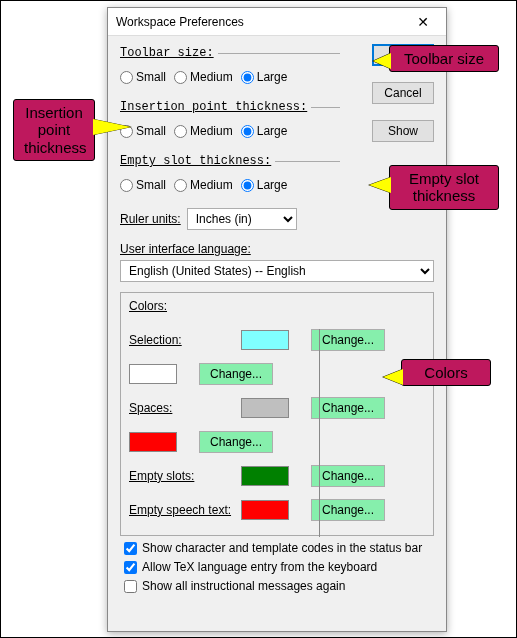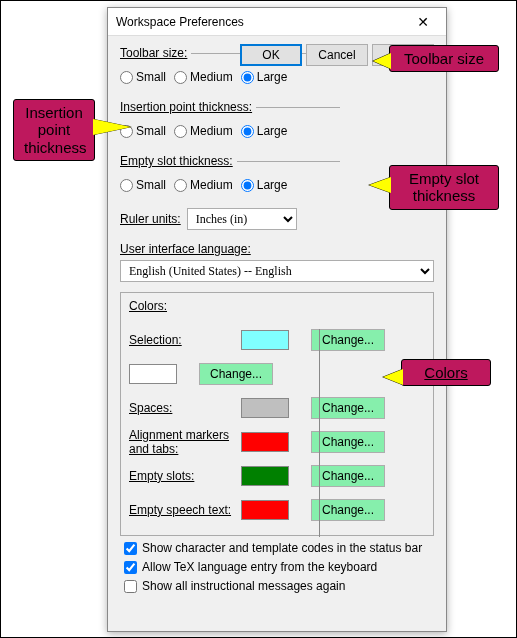--- a/index.html
+++ b/index.html
@@ -37,46 +37,46 @@
     display: flex; align-items: center; justify-content: center;
     font-size: 14px;
   }
   .client { padding: 10px 12px 8px 12px; position: relative; }
   fieldset {
     border: none;
     border-top: 1px solid #aaa;
     margin: 0 0 10px 0;
     padding: 6px 0 6px 0;
   }
-  fieldset > legend { padding: 0 4px 0 0; text-decoration: underline; }
+  fieldset > legend { padding: 0 4px 0 0; text-decoration: underline; font-family: Liberation Mono, monospace; }
   .radio-row { display: flex; gap: 8px; margin-top: 4px; }
   .radio-opt { display: flex; align-items: center; gap: 3px; }
   .radio-opt input { margin: 0; }
   .btn-col {
     position: absolute;
     right: 12px;
     top: 8px;
     display: flex;
-    flex-direction: row;
-    gap: 4px;
+    flex-direction: column;
+    gap: 16px;
   }
   .btn {
     width: 62px;
     height: 22px;
     background: #e1e1e1;
     border: 1px solid #adadad;
     font-family: inherit;
     font-size: 12px;
   }
   .btn.default { border: 2px solid #0078d7; }
   .group-narrow { width: 220px; }
   .ruler-row { display: flex; align-items: center; gap: 6px; margin: 8px 0 12px 0; }
   .ruler-row label { text-decoration: underline; }
   select {
-    font-family: Liberation Serif, serif;
+    font-family: Liberation Sans, sans-serif;
     font-size: 12px;
     background: #fff;
     border: 1px solid #adadad;
     height: 22px;
     padding: 1px 4px;
   }
   .lang-select { width: 100%; }
   .uil-label { text-decoration: underline; display: block; margin-bottom: 4px; }
   .colors-box {
     border: 1px solid #aaa;
@@ -153,21 +153,21 @@
   
   .c3 { left: 388px; top: 164px; width: 110px; }
   .p3 {
     left: 368px; top: 176px;
     border-top: 8px solid transparent;
     border-bottom: 8px solid transparent;
     border-right: 22px solid #ffff00;
     filter: drop-shadow(-1px 0 0 #000);
   }
   
-  .c4 { left: 400px; top: 358px; width: 90px; text-decoration: underline; }
+  .c4 { left: 400px; top: 358px; width: 90px; }
   .p4 {
     left: 382px; top: 368px;
     border-top: 8px solid transparent;
     border-bottom: 8px solid transparent;
     border-right: 20px solid #ffff00;
     filter: drop-shadow(-1px 0 0 #000);
   }
 </style>
 </head>
 <body>
@@ -175,21 +175,21 @@
 <div class="dialog">
   <div class="titlebar">
     <span class="titlebar-title">Workspace Preferences</span>
     <div class="close-btn">✕</div>
   </div>
 
   <div class="client">
     <div class="btn-col">
       <button class="btn default">OK</button>
       <button class="btn">Cancel</button>
-      <button class="btn">User</button>
+      <button class="btn">Show</button>
     </div>
 
     <fieldset class="group-narrow">
       <legend>Toolbar size:</legend>
       <div class="radio-row">
         <label class="radio-opt">
             <input type="radio" name="tbs" style="">
             <span>Small</span>
           </label>
         <label class="radio-opt">
@@ -265,21 +265,20 @@
         <div class="color-row">
           <span class="swatch" style="background:#ffffff"></span>
           <button class="change-btn">Change...</button>
         </div>
         <div class="color-row">
           <span class="lbl">Spaces:</span>
           <span class="swatch" style="background:#bfbfbf"></span>
           <button class="change-btn">Change...</button>
         </div>
         <div class="color-row">
-          <span class="lbl">Alignment markers and tabs:</span>
           <span class="swatch" style="background:#ff0000"></span>
           <button class="change-btn">Change...</button>
         </div>
         <div class="color-row">
           <span class="lbl">Empty slots:</span>
           <span class="swatch" style="background:#008000"></span>
           <button class="change-btn">Change...</button>
         </div>
         <div class="color-row">
           <span class="lbl">Empty speech text:</span>

